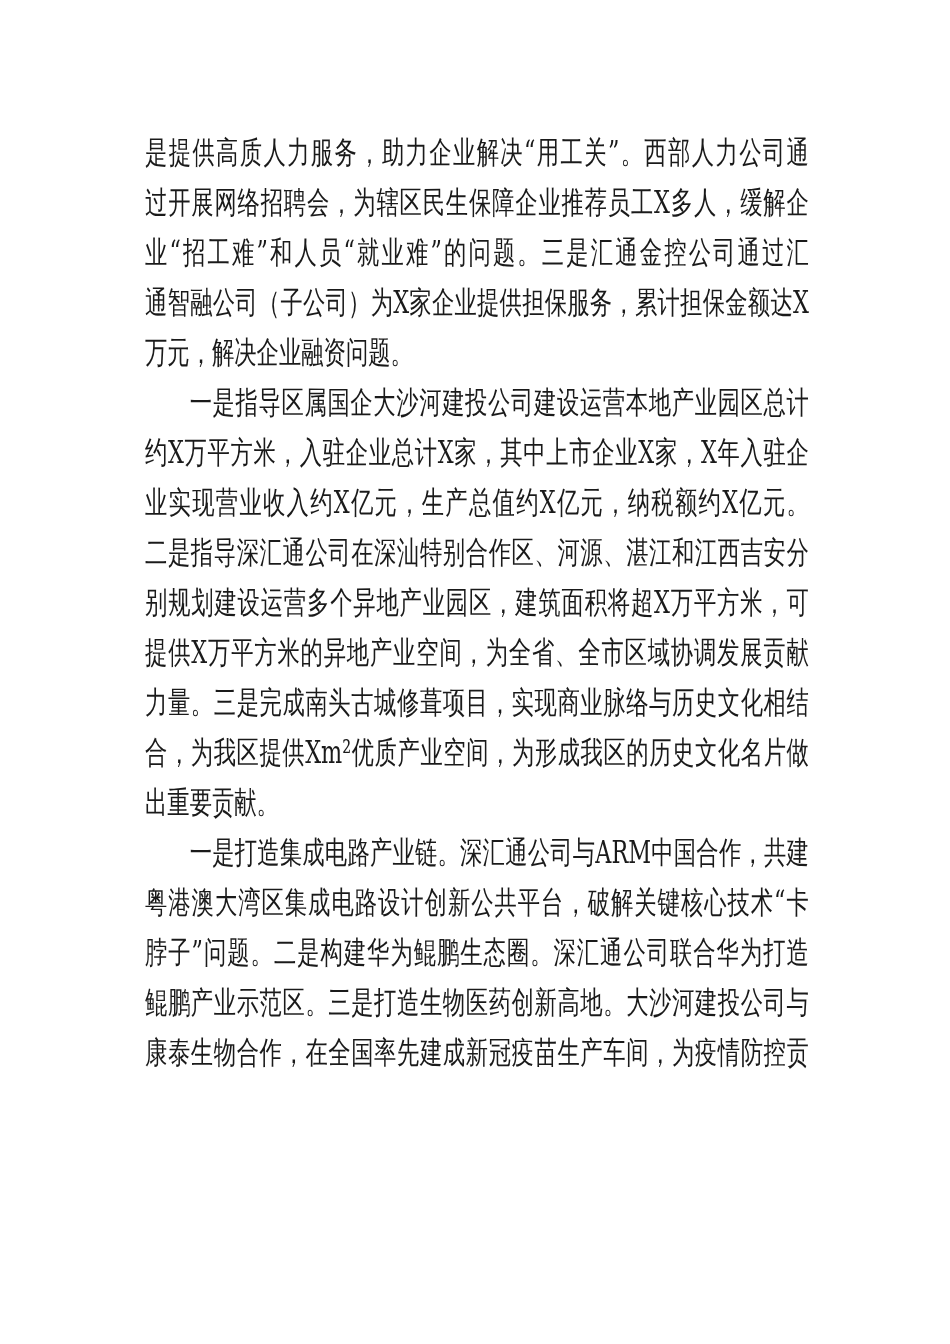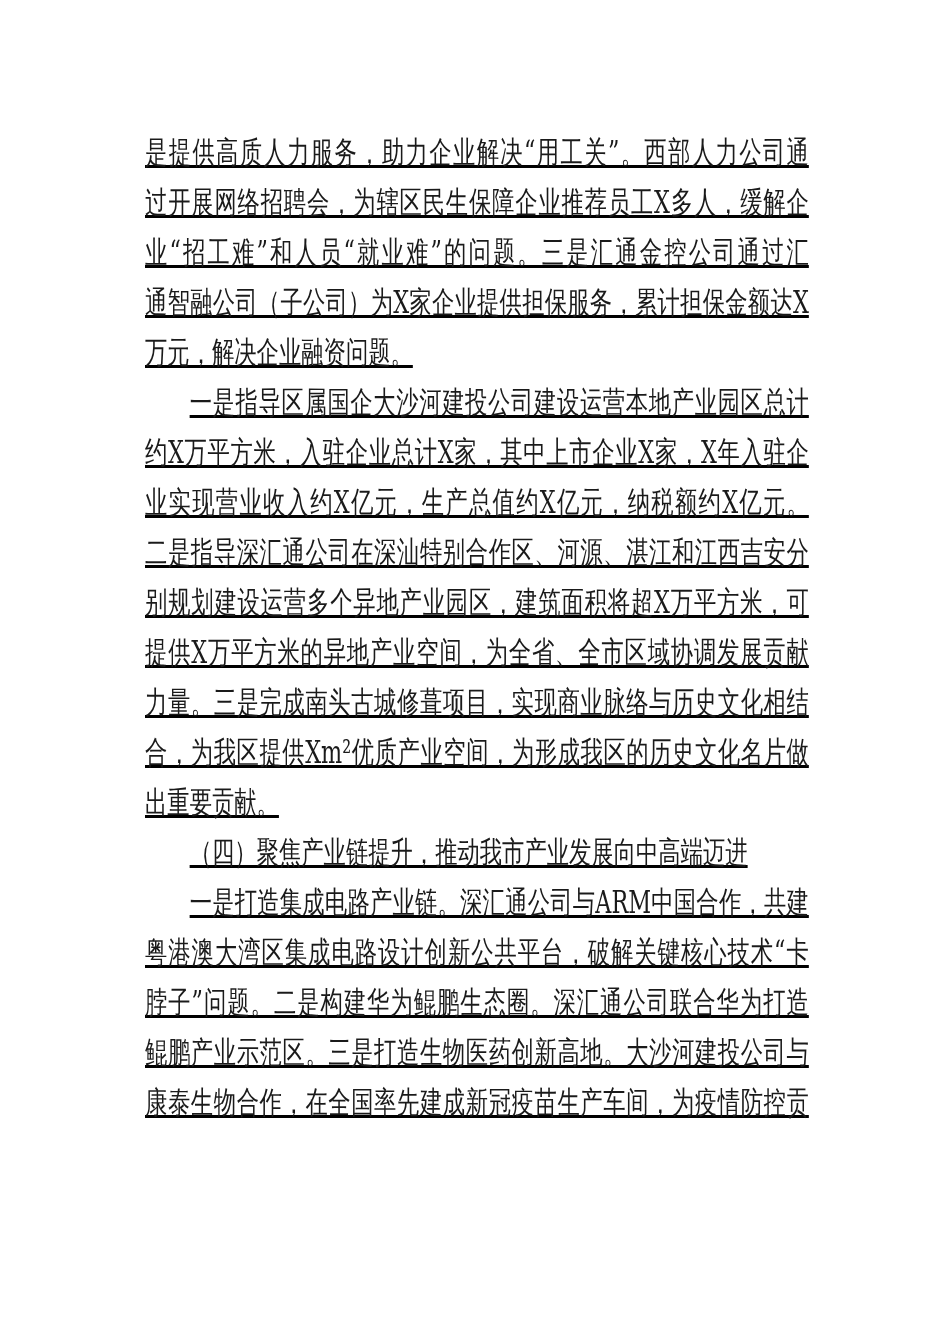--- a/index.html
+++ b/index.html
@@ -17,21 +17,20 @@
     width: 950px;
     height: 1344px;
     background: #ffffff;
     overflow: hidden;
   }
   .text-block {
     position: absolute;
     left: 145px;
     top: 127px;
     width: 664px;
-    text-decoration: underline;
   }
   .para {
     margin: 0;
     padding: 0;
   }
   
   .line {
     box-sizing: border-box;
     width: 922px;               
     height: 50px;
@@ -73,23 +72,20 @@
       <div class="line">约X万平方米，入驻企业总计X家，其中上市企业X家，X年入驻企</div>
       <div class="line">业实现营业收入约X亿元，生产总值约X亿元，纳税额约X亿元。</div>
       <div class="line">二是指导深汇通公司在深汕特别合作区、河源、湛江和江西吉安分</div>
       <div class="line">别规划建设运营多个异地产业园区，建筑面积将超X万平方米，可</div>
       <div class="line">提供X万平方米的异地产业空间，为全省、全市区域协调发展贡献</div>
       <div class="line">力量。三是完成南头古城修葺项目，实现商业脉络与历史文化相结</div>
       <div class="line">合，为我区提供Xm²优质产业空间，为形成我区的历史文化名片做</div>
       <div class="line no-stretch">出重要贡献。</div>
     </div>
 
-    <div class="para">
-      <div class="line indent no-stretch">（四）聚焦产业链提升，推动我市产业发展向中高端迈进</div>
-    </div>
 
     <div class="para">
       <div class="line indent">一是打造集成电路产业链。深汇通公司与ARM中国合作，共建</div>
       <div class="line">粤港澳大湾区集成电路设计创新公共平台，破解关键核心技术“卡</div>
       <div class="line">脖子”问题。二是构建华为鲲鹏生态圈。深汇通公司联合华为打造</div>
       <div class="line">鲲鹏产业示范区。三是打造生物医药创新高地。大沙河建投公司与</div>
       <div class="line">康泰生物合作，在全国率先建成新冠疫苗生产车间，为疫情防控贡</div>
     </div>
 
   </div>

